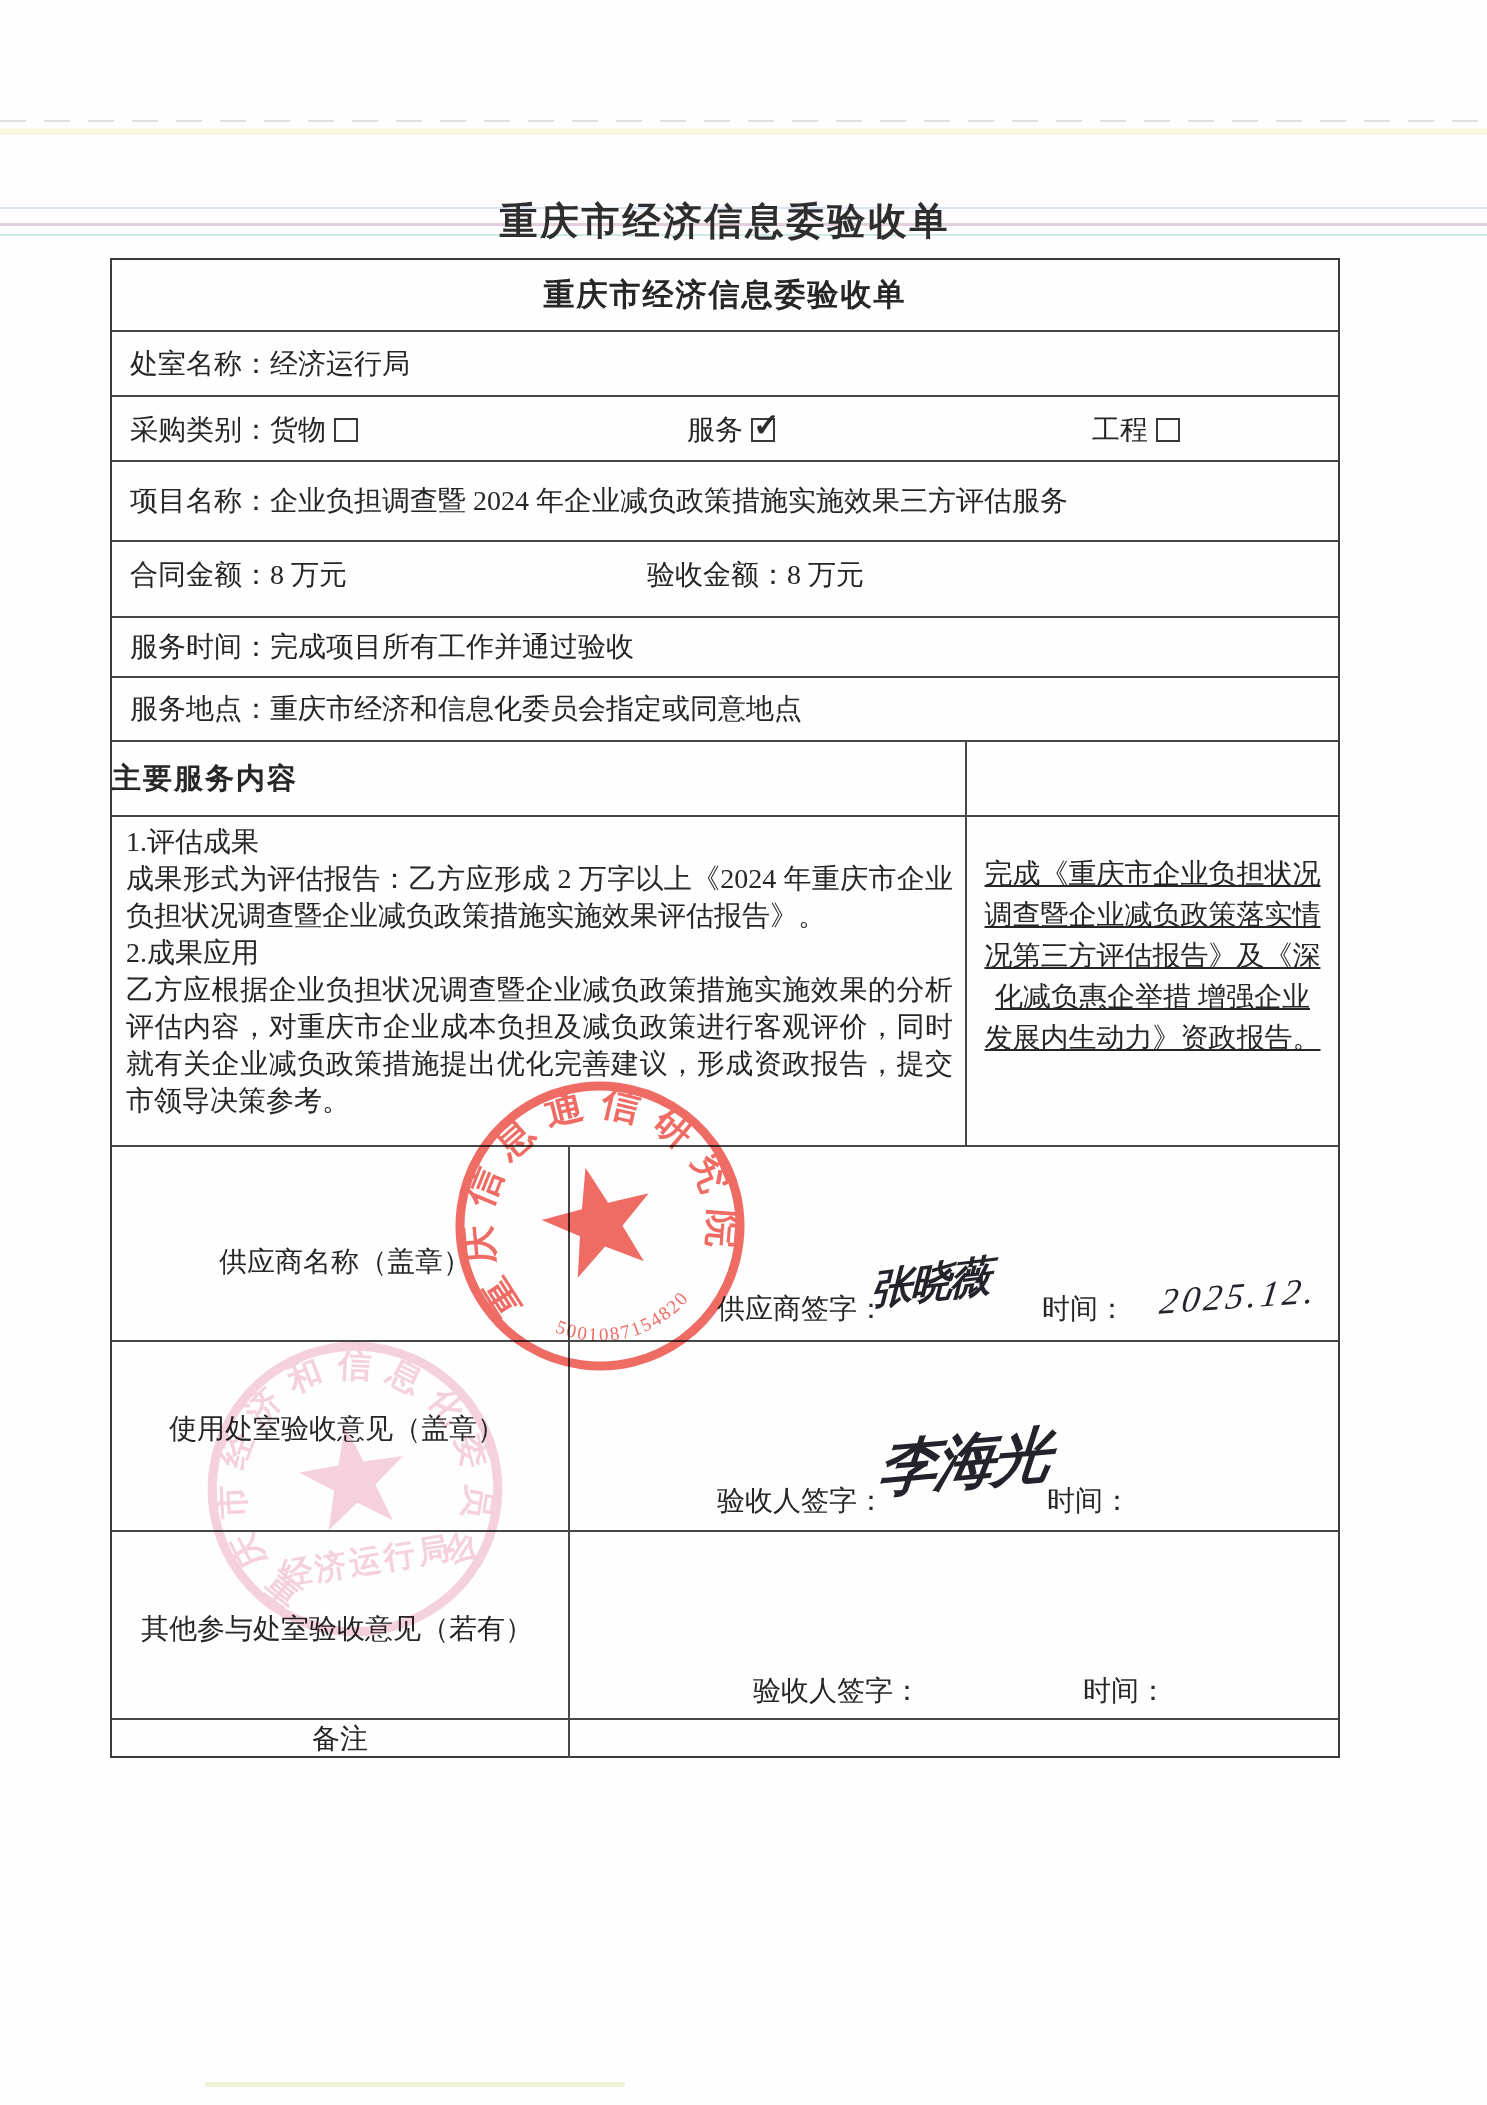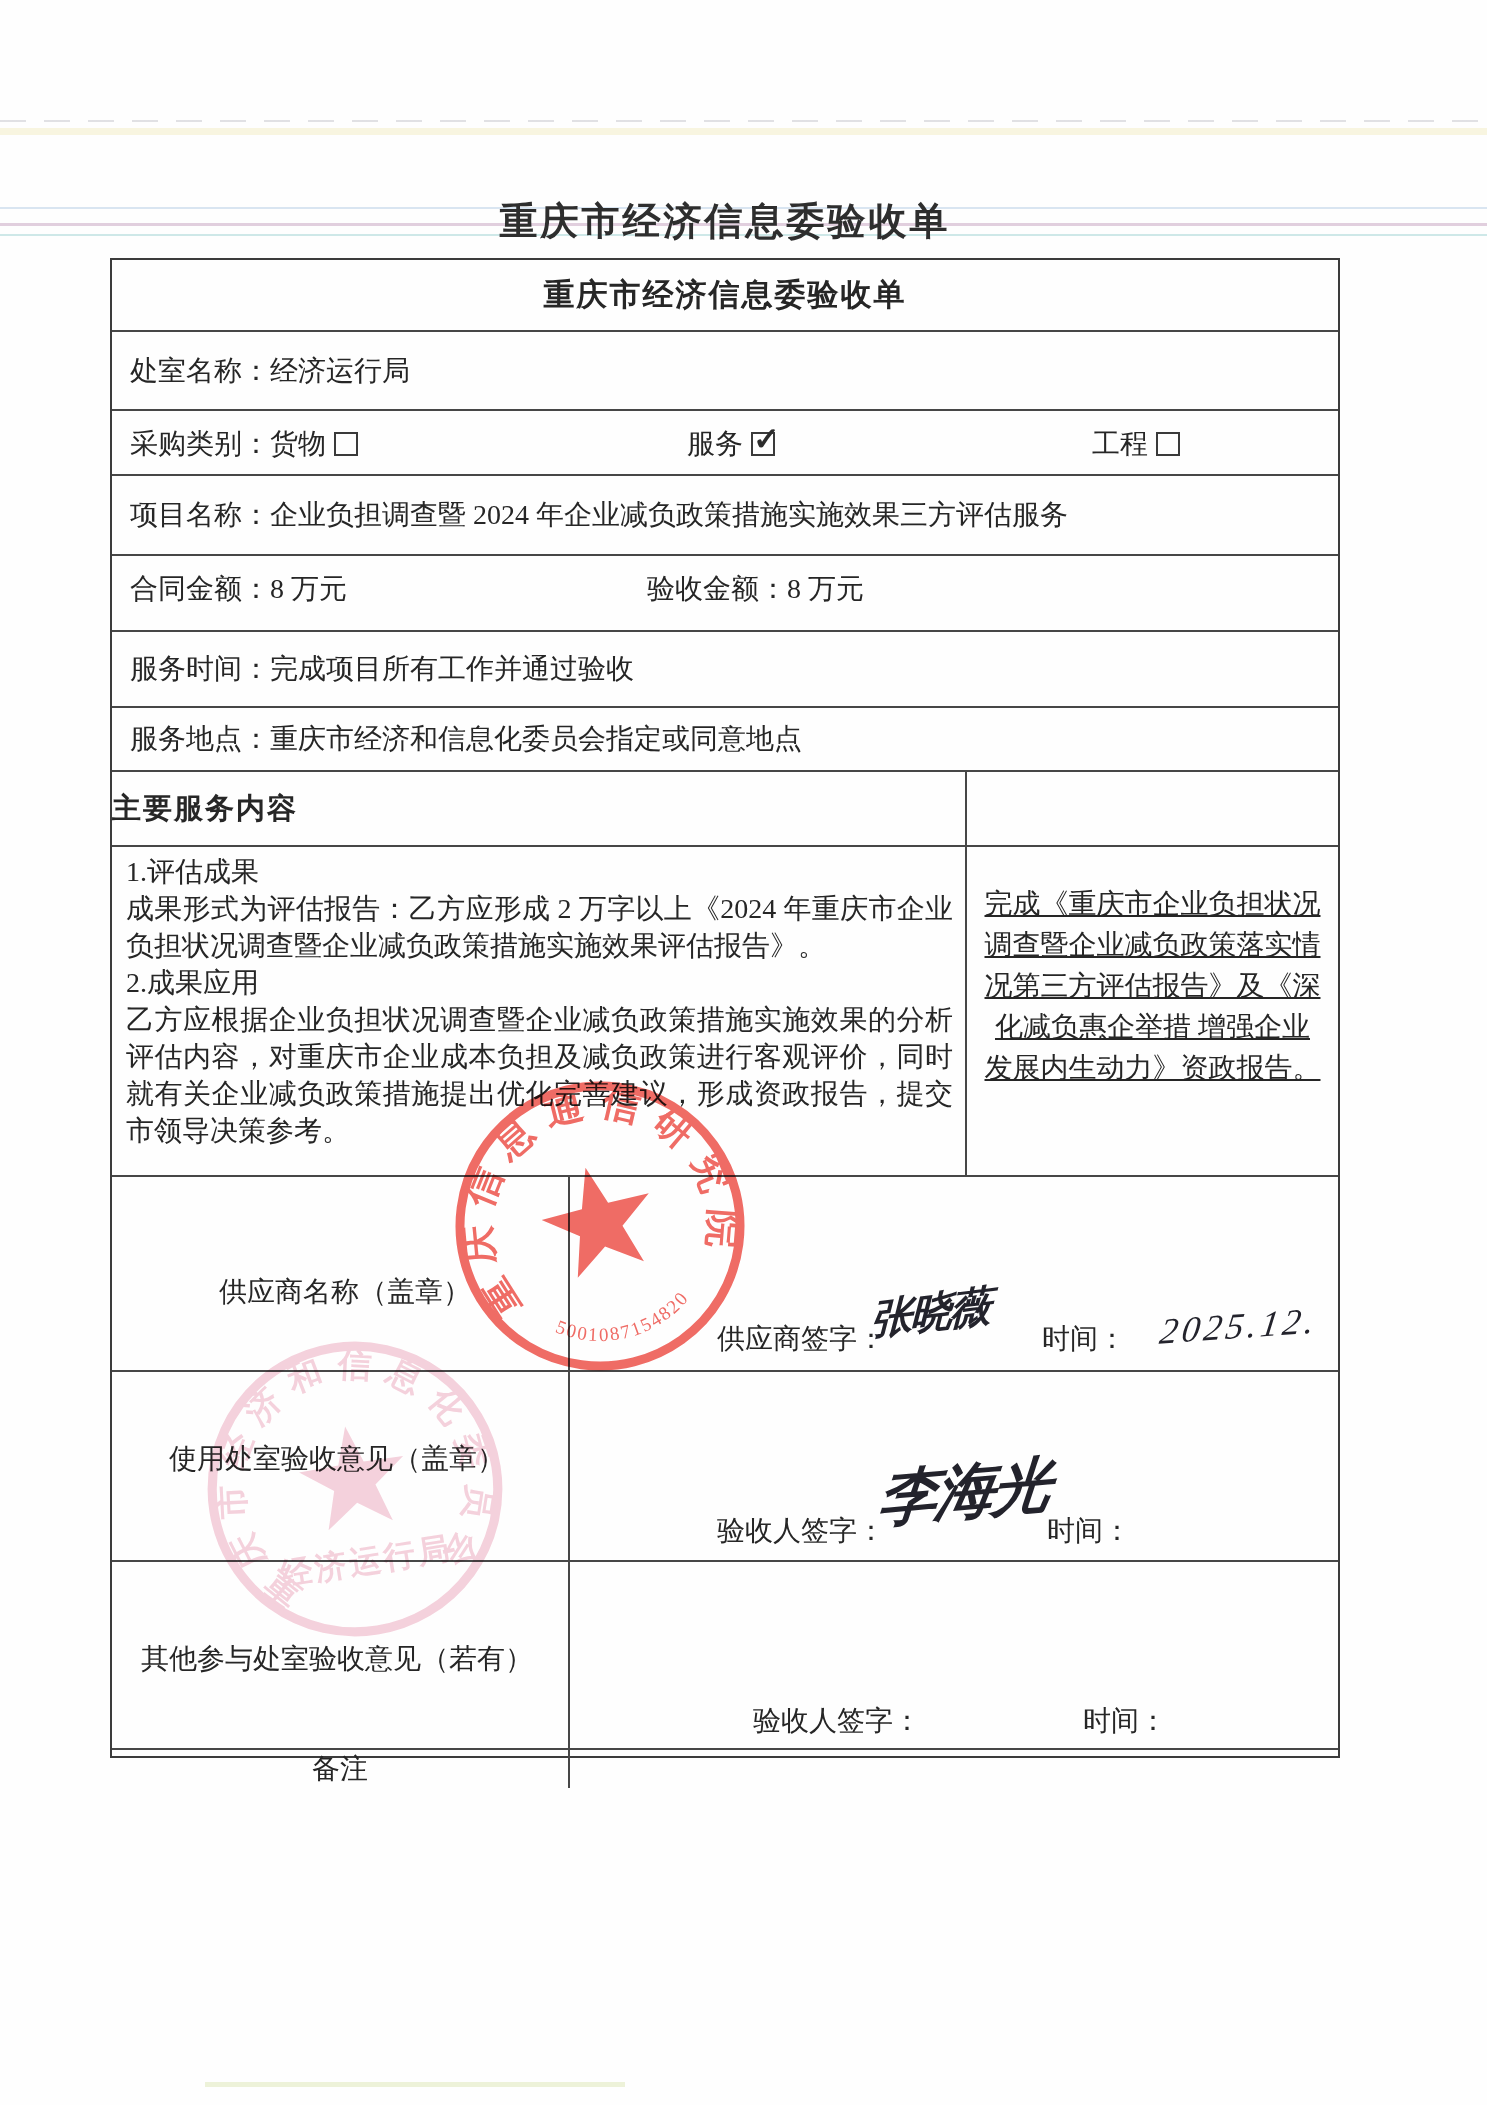--- a/index.html
+++ b/index.html
@@ -67,21 +67,21 @@
 <div class="artifact art-bottom"></div>
 
 <div class="page-title">重庆市经济信息委验收单</div>
 
 <div class="form-table">
 
   <div class="row r-center bold" style="height:72px;font-size:31px;letter-spacing:2px;">
     <span>重庆市经济信息委验收单</span>
   </div>
 
-  <div class="row r-line" style="height:79px;">
+  <div class="row r-line" style="height:65px;">
     <span class="lbl">处室名称：</span>
     <span>经济运行局</span>
   </div>
 
   <div class="row" style="height:65px;">
     <span class="pos" style="left:18px;top:14px;">
       <span>采购类别：</span><span>货物</span><span class="cbx"><i></i></span>
     </span>
     <span class="pos" style="left:575px;top:14px;">
       <span>服务</span><span class="cbx"><i>✓</i></span>
@@ -98,21 +98,21 @@
 
   <div class="row" style="height:76px;">
     <span class="pos" style="left:18px;top:14px;">
       <span>合同金额：</span><span>8 万元</span>
     </span>
     <span class="pos" style="left:535px;top:14px;">
       <span>验收金额：</span><span>8 万元</span>
     </span>
   </div>
 
-  <div class="row r-line" style="height:76px;">
+  <div class="row r-line" style="height:60px;">
     <span class="lbl">服务时间：</span>
     <span>完成项目所有工作并通过验收</span>
   </div>
 
   <div class="row r-line" style="height:64px;">
     <span class="lbl">服务地点：</span>
     <span>重庆市经济和信息化委员会指定或同意地点</span>
   </div>
 
   <div class="row split" style="height:75px;">

